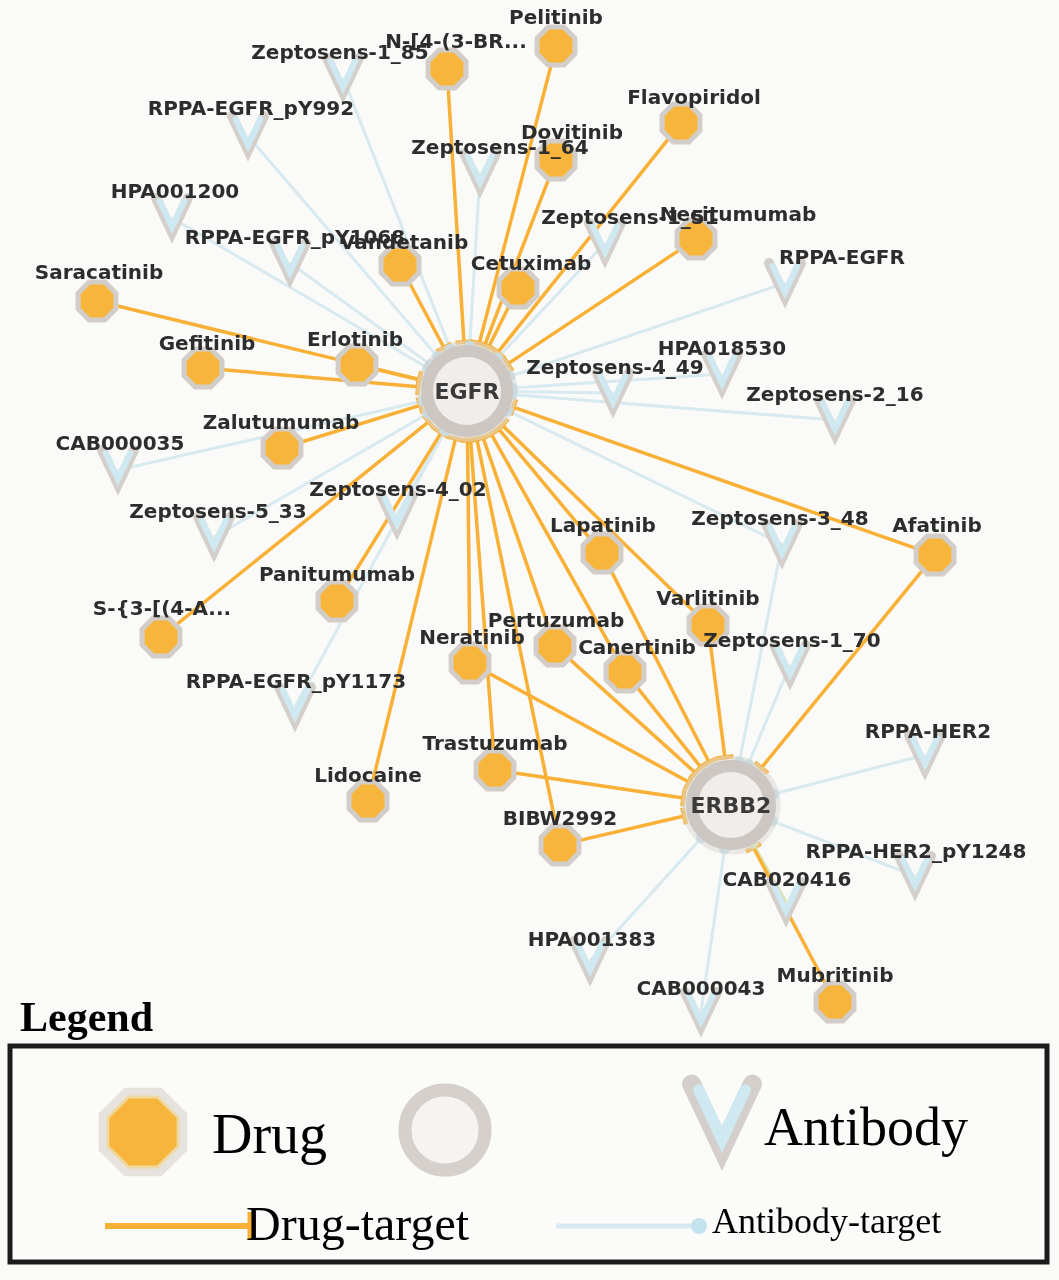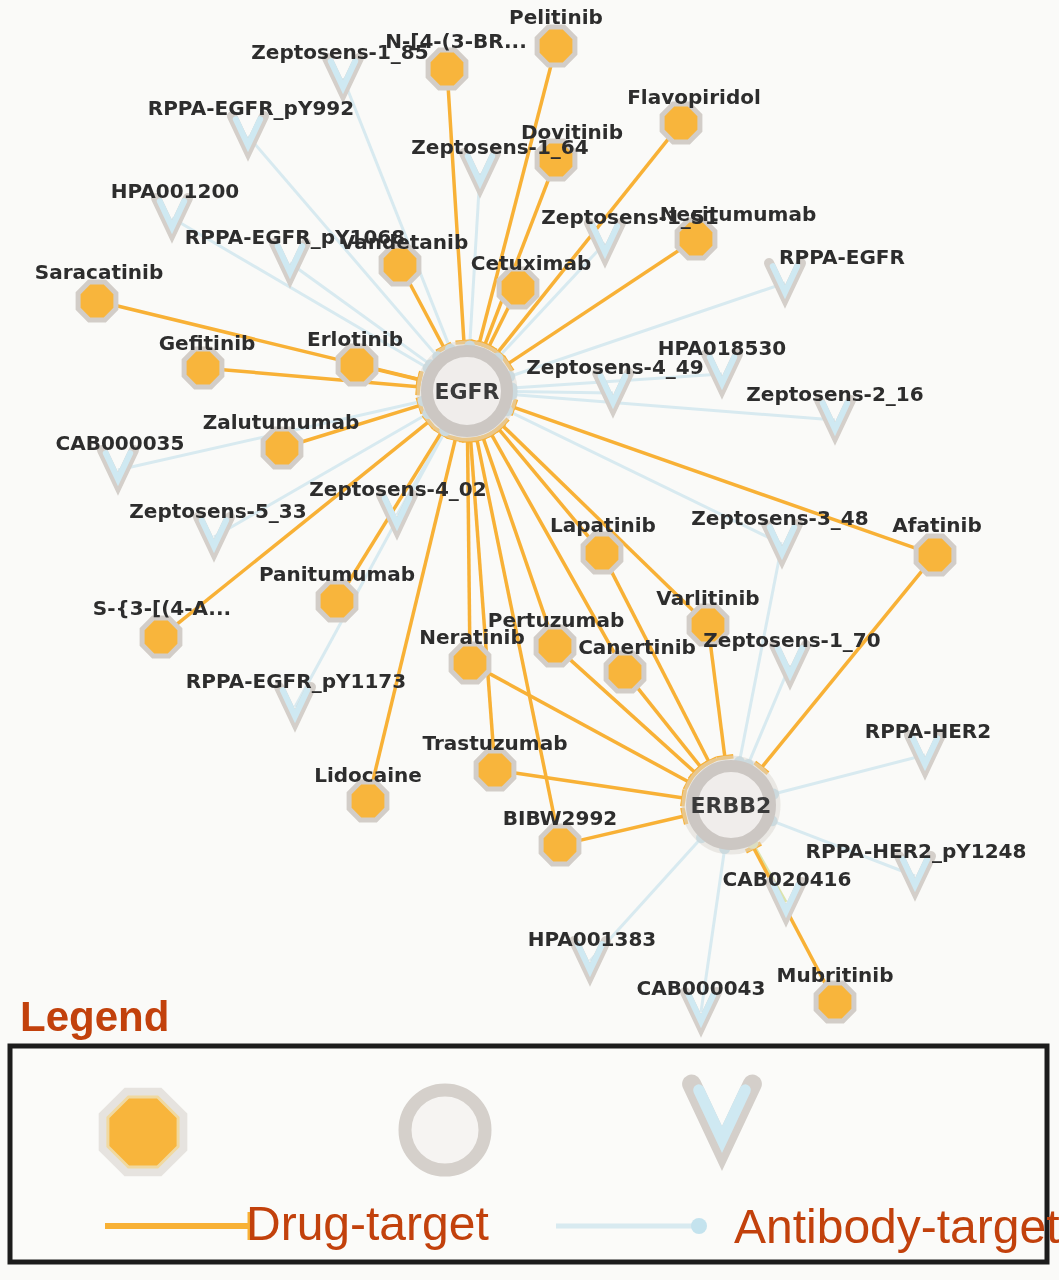--- a/index.html
+++ b/index.html
@@ -4,30 +4,30 @@
 <style>
   html,body{margin:0;padding:0;}
   body{
     width:1059px;height:1280px;position:relative;overflow:hidden;
     background:#fafaf8;
     font-family:"DejaVu Sans","Liberation Sans",sans-serif;
   }
   #figure{position:absolute;inset:0;}
   svg{position:absolute;left:0;top:0;}
   .legend-text{
-    position:absolute;color:#c2410c;
-    font-family:Liberation Sans, sans-serif;
+    position:absolute;color:#000000;
+    font-family:Liberation Serif, serif;
     white-space:nowrap;line-height:1;
   }
   #legend-title{left:20px;top:996px;font-size:42px;font-weight:bold;}
   #legend-drug-label{left:212px;top:1106px;font-size:56px;}
   #legend-gene-label{left:506px;top:1104px;font-size:56px;}
   #legend-antibody-label{left:764px;top:1100px;font-size:54px;}
   #legend-drugtarget-label{left:246px;top:1200px;font-size:48px;}
-  #legend-antibodytarget-label{left:712px;top:1203px;font-size:48px;margin-left:22px;}
+  #legend-antibodytarget-label{left:712px;top:1203px;font-size:36px;}
 </style>
 </head>
 <body>
 
 <div id="figure">
   <svg id="net" width="1059" height="1280" viewBox="0 0 1059 1280">
       <g>
         <line x1="343" y1="78" x2="450.4257831933058" y2="349.1634688669735" stroke="#d8eaf0" stroke-width="3"></line>
         <line x1="248" y1="136" x2="437.681326862364" y2="356.861818949328" stroke="#d8eaf0" stroke-width="3"></line>
         <line x1="172" y1="218" x2="428.18255111493244" y2="368.23586895892646" stroke="#d8eaf0" stroke-width="3"></line>
@@ -360,15 +360,17 @@
           <polyline points="698.82,1090.08 722,1139.48 745.18,1090.08" fill="none" stroke="#cfe9f2" stroke-width="11.399999999999999" stroke-linecap="round" stroke-linejoin="miter"></polyline>
         </g>
         <line x1="105" y1="1226" x2="250" y2="1226" stroke="#f8b136" stroke-width="6"></line>
         <line x1="250" y1="1212" x2="250" y2="1240" stroke="#f8b136" stroke-width="5"></line>
         <line x1="556" y1="1226" x2="697" y2="1226" stroke="#d8eaf0" stroke-width="5"></line>
         <circle cx="699" cy="1226" r="8" fill="#c4e3ee"></circle>
       </g>
     </svg>
 
   <div id="legend-title" class="legend-text">Legend</div>
+  <div id="legend-drug-label" class="legend-text">Drug</div>
+  <div id="legend-antibody-label" class="legend-text">Antibody</div>
   <div id="legend-drugtarget-label" class="legend-text">Drug-target</div>
   <div id="legend-antibodytarget-label" class="legend-text">Antibody-target</div>
 </div>
 
 </body></html>

